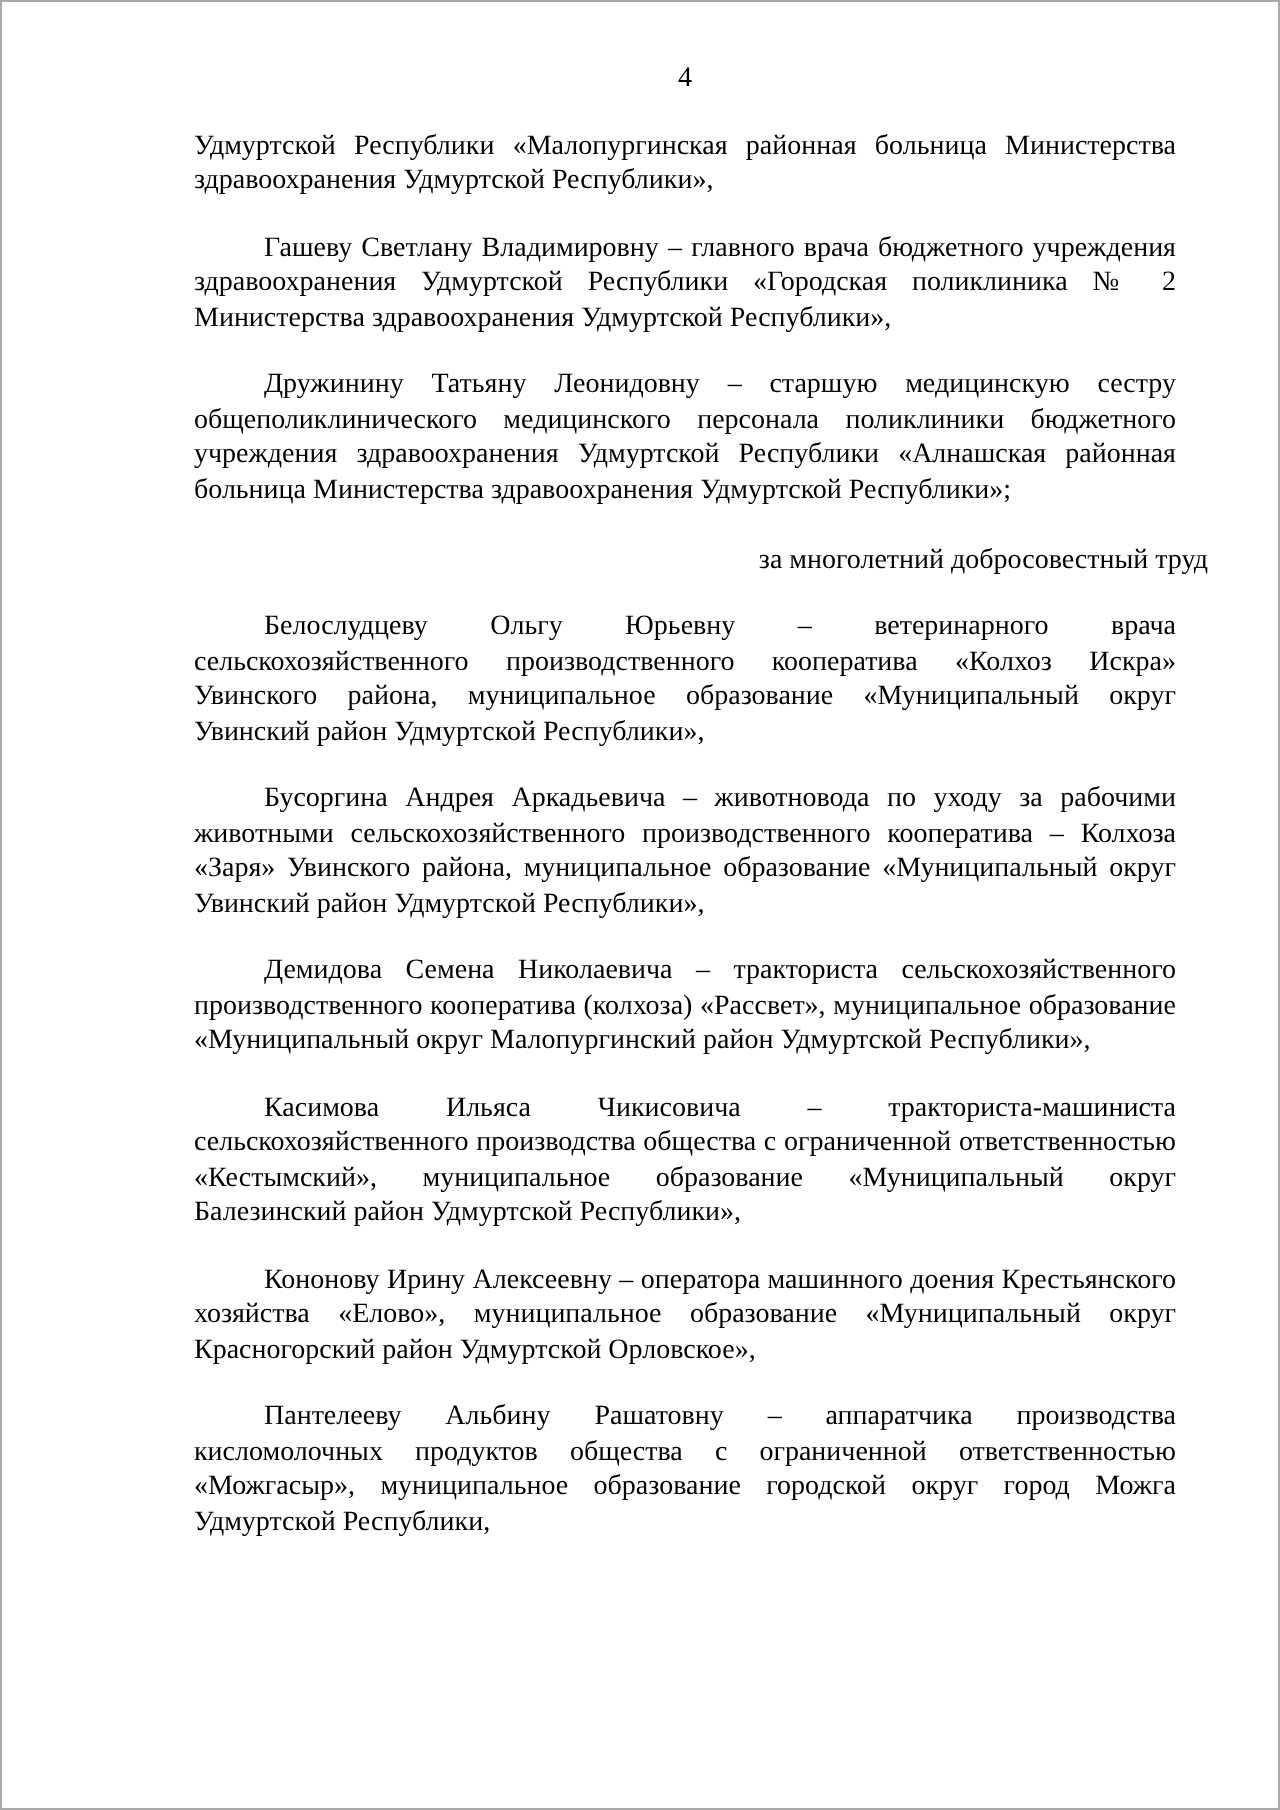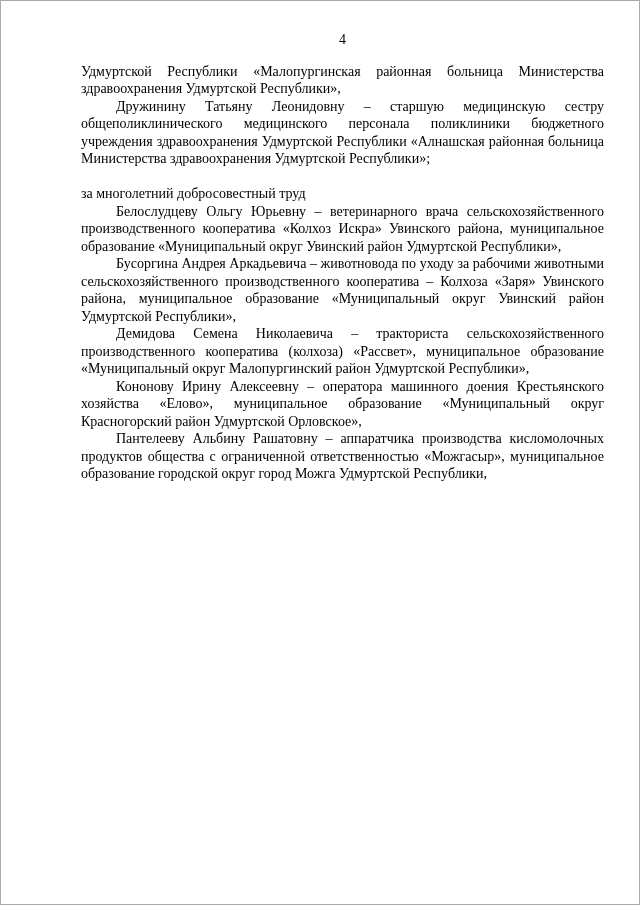--- a/index.html
+++ b/index.html
@@ -27,60 +27,62 @@
     font-size: 14px;
     line-height: 17.5px;
   }
   .doc-body {
     margin-top: 14px;
     font-size: 14px;
     line-height: 17.5px;
     text-align: justify;
   }
   p.para {
-    margin: 0;
+    margin: 16px;
     padding: 0;
     text-indent: 35px;
     text-align: justify;
   }
   p.para.no-indent {
     text-indent: 0;
   }
   .section-heading {
     margin-top: 17.5px;
-    text-align: left;
+    text-align: right;
     text-indent: 0;
   }
 </style>
 </head>
 <body>
 
 <div class="page">
   <div class="page-inner">
 
     <div class="page-number">4</div>
 
     <div class="doc-body">
 
       <p class="para no-indent">Удмуртской Республики «Малопургинская районная больница Министерства здравоохранения Удмуртской Республики»,</p>
 
+      <p class="para">Гашеву Светлану Владимировну – главного врача бюджетного учреждения здравоохранения Удмуртской Республики «Городская поликлиника № 2 Министерства здравоохранения Удмуртской Республики»,</p>
 
       <p class="para">Дружинину Татьяну Леонидовну – старшую медицинскую сестру общеполиклинического медицинского персонала поликлиники бюджетного учреждения здравоохранения Удмуртской Республики «Алнашская районная больница Министерства здравоохранения Удмуртской Республики»;</p>
 
       <div class="section-heading">
         <div>за многолетний добросовестный труд</div>
       </div>
 
       <p class="para">Белослудцеву Ольгу Юрьевну – ветеринарного врача сельскохозяйственного производственного кооператива «Колхоз Искра» Увинского района, муниципальное образование «Муниципальный округ Увинский район Удмуртской Республики»,</p>
 
       <p class="para">Бусоргина Андрея Аркадьевича – животновода по уходу за рабочими животными сельскохозяйственного производственного кооператива – Колхоза «Заря» Увинского района, муниципальное образование «Муниципальный округ Увинский район Удмуртской Республики»,</p>
 
 
       <p class="para">Демидова Семена Николаевича – тракториста сельскохозяйственного производственного кооператива (колхоза) «Рассвет», муниципальное образование «Муниципальный округ Малопургинский район Удмуртской Республики»,</p>
 
+      <p class="para">Касимова Ильяса Чикисовича – тракториста-машиниста сельскохозяйственного производства общества с ограниченной ответственностью «Кестымский», муниципальное образование «Муниципальный округ Балезинский район Удмуртской Республики»,</p>
 
 
       <p class="para">Кононову Ирину Алексеевну – оператора машинного доения Крестьянского хозяйства «Елово», муниципальное образование «Муниципальный округ Красногорский район Удмуртской Орловское»,</p>
 
       <p class="para">Пантелееву Альбину Рашатовну – аппаратчика производства кисломолочных продуктов общества с ограниченной ответственностью «Можгасыр», муниципальное образование городской округ город Можга Удмуртской Республики,</p>
 
     </div>
   </div>
 </div>
 

